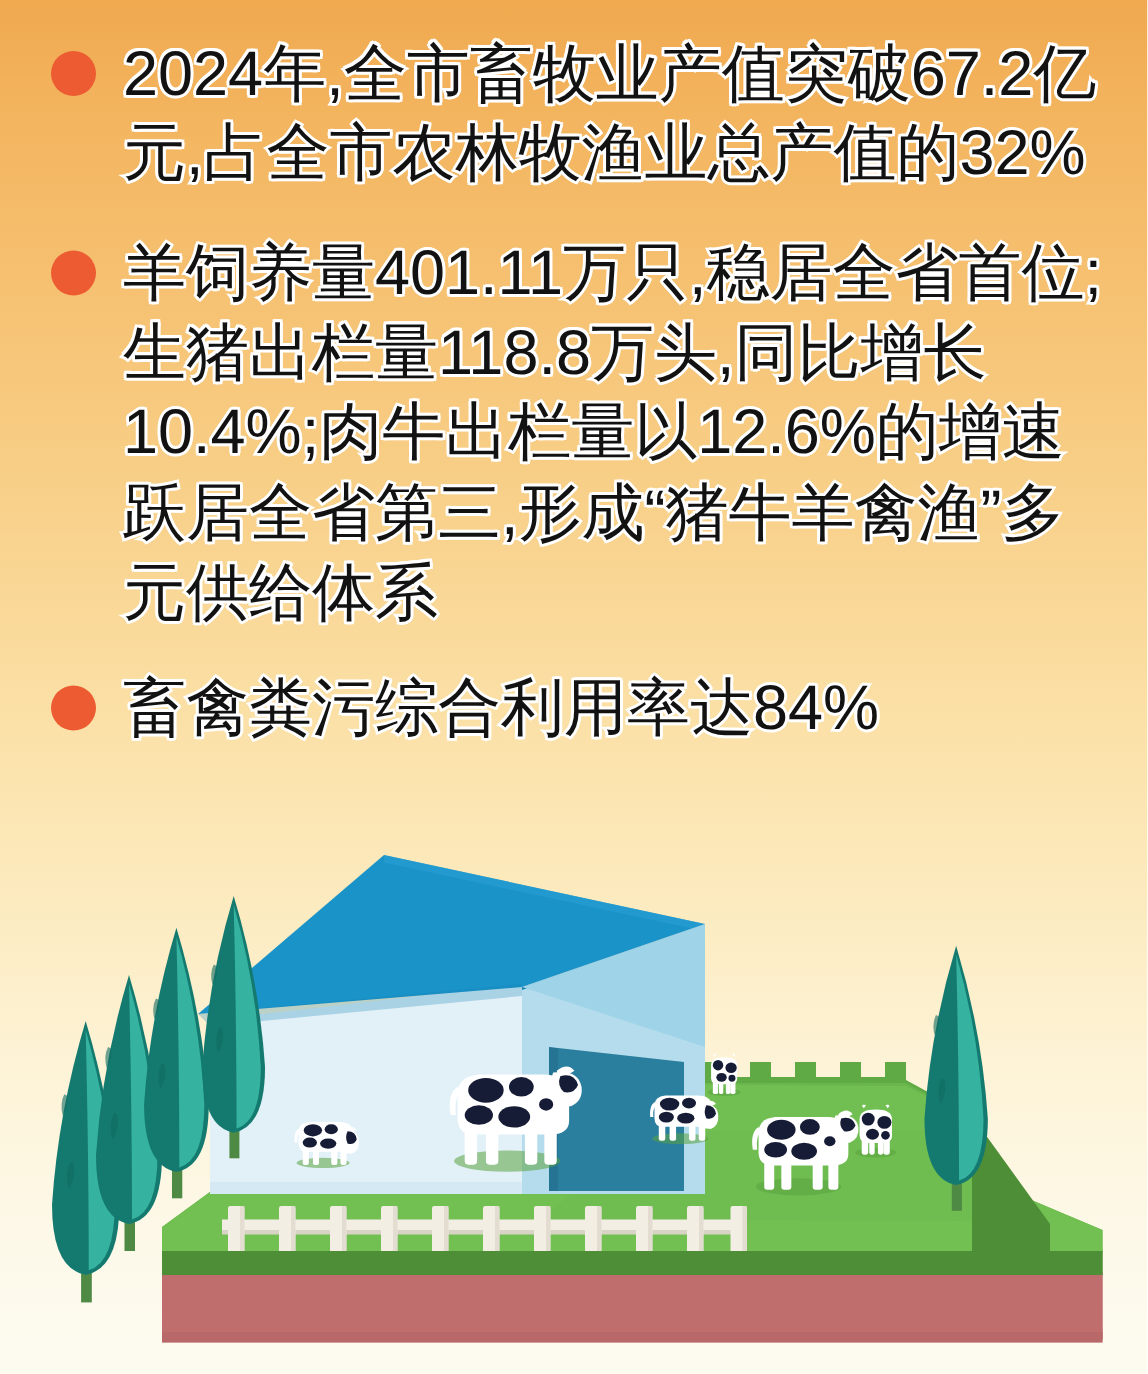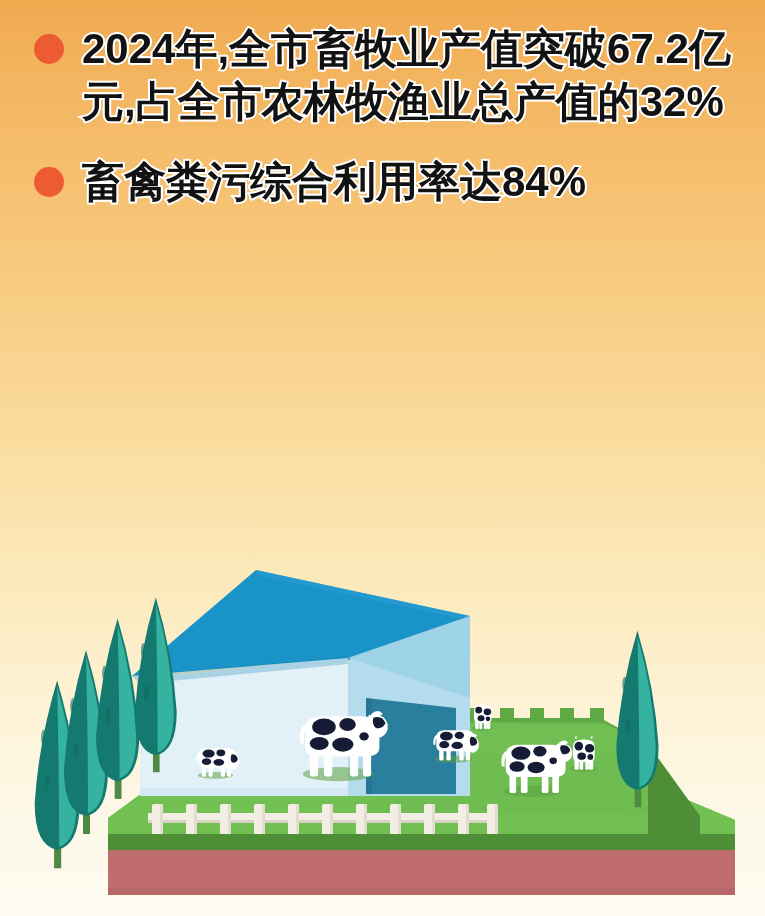--- a/index.html
+++ b/index.html
@@ -46,21 +46,21 @@
     height: 30px;
     border-radius: 50%;
     background: #ec5b32;
     margin-top: 12px;
     margin-right: 18px;
   }
   .bullet-text {
     flex: 1 1 auto;
     font-size: 42px;
     line-height: 1.27;
-    font-weight: 700;
+    font-weight: 400;
     color: #121212;
     letter-spacing: 0px;
     -webkit-text-stroke: 3.2px #ffffff;
     paint-order: stroke fill;
     text-shadow:
       2px 0 0 #fff, -2px 0 0 #fff, 0 2px 0 #fff, 0 -2px 0 #fff,
       1.4px 1.4px 0 #fff, -1.4px 1.4px 0 #fff,
       1.4px -1.4px 0 #fff, -1.4px -1.4px 0 #fff;
   }
   .b2 { margin-bottom: 24px; }
@@ -81,20 +81,24 @@
 
 <div id="poster">
 
   <div class="bullets">
 
     <div class="bullet-row">
       <div class="bullet-dot"></div>
       <div class="bullet-text">2024年,全市畜牧业产值突破67.2亿元,占全市农林牧渔业总产值的32%</div>
     </div>
 
+    <div class="bullet-row b2">
+      <div class="bullet-dot"></div>
+      <div class="bullet-text">羊饲养量401.11万只,稳居全省首位;生猪出栏量118.8万头,同比增长10.4%;肉牛出栏量以12.6%的增速跃居全省第三,形成“猪牛羊禽渔”多元供给体系</div>
+    </div>
 
     <div class="bullet-row b3">
       <div class="bullet-dot"></div>
       <div class="bullet-text">畜禽粪污综合利用率达84%</div>
     </div>
 
   </div>
 
   <div id="illustration">
   <svg viewBox="0 0 765 368" xmlns="http://www.w3.org/2000/svg">

